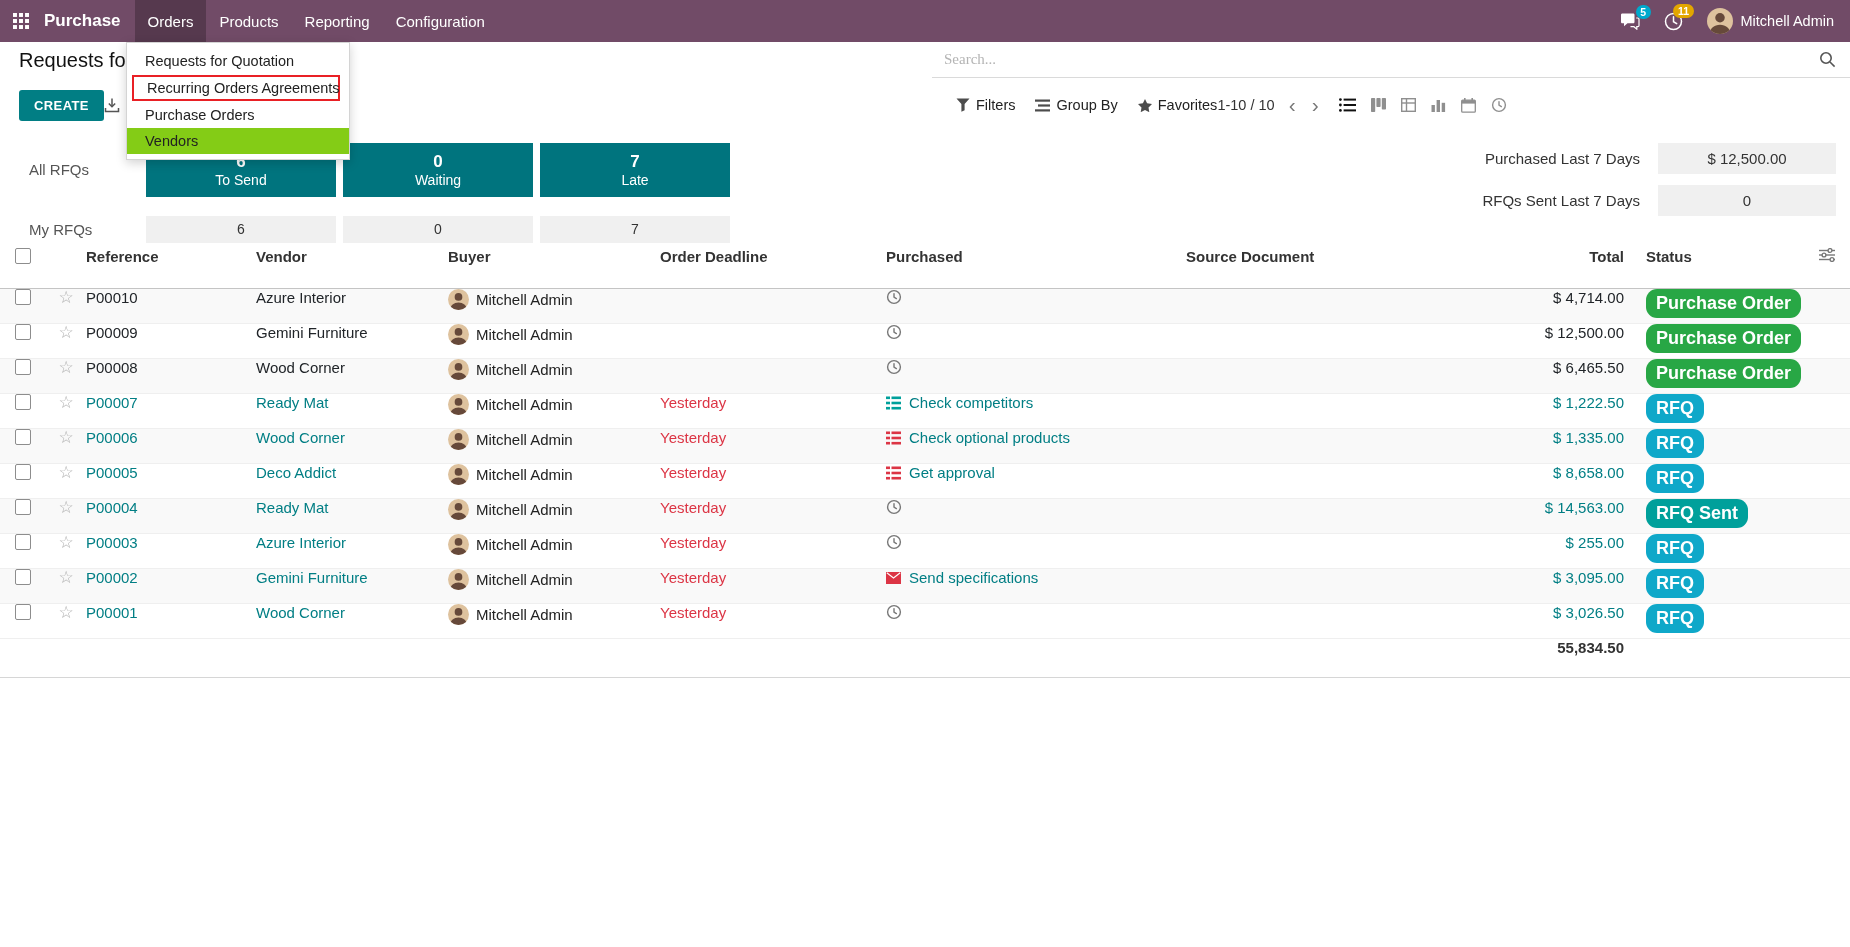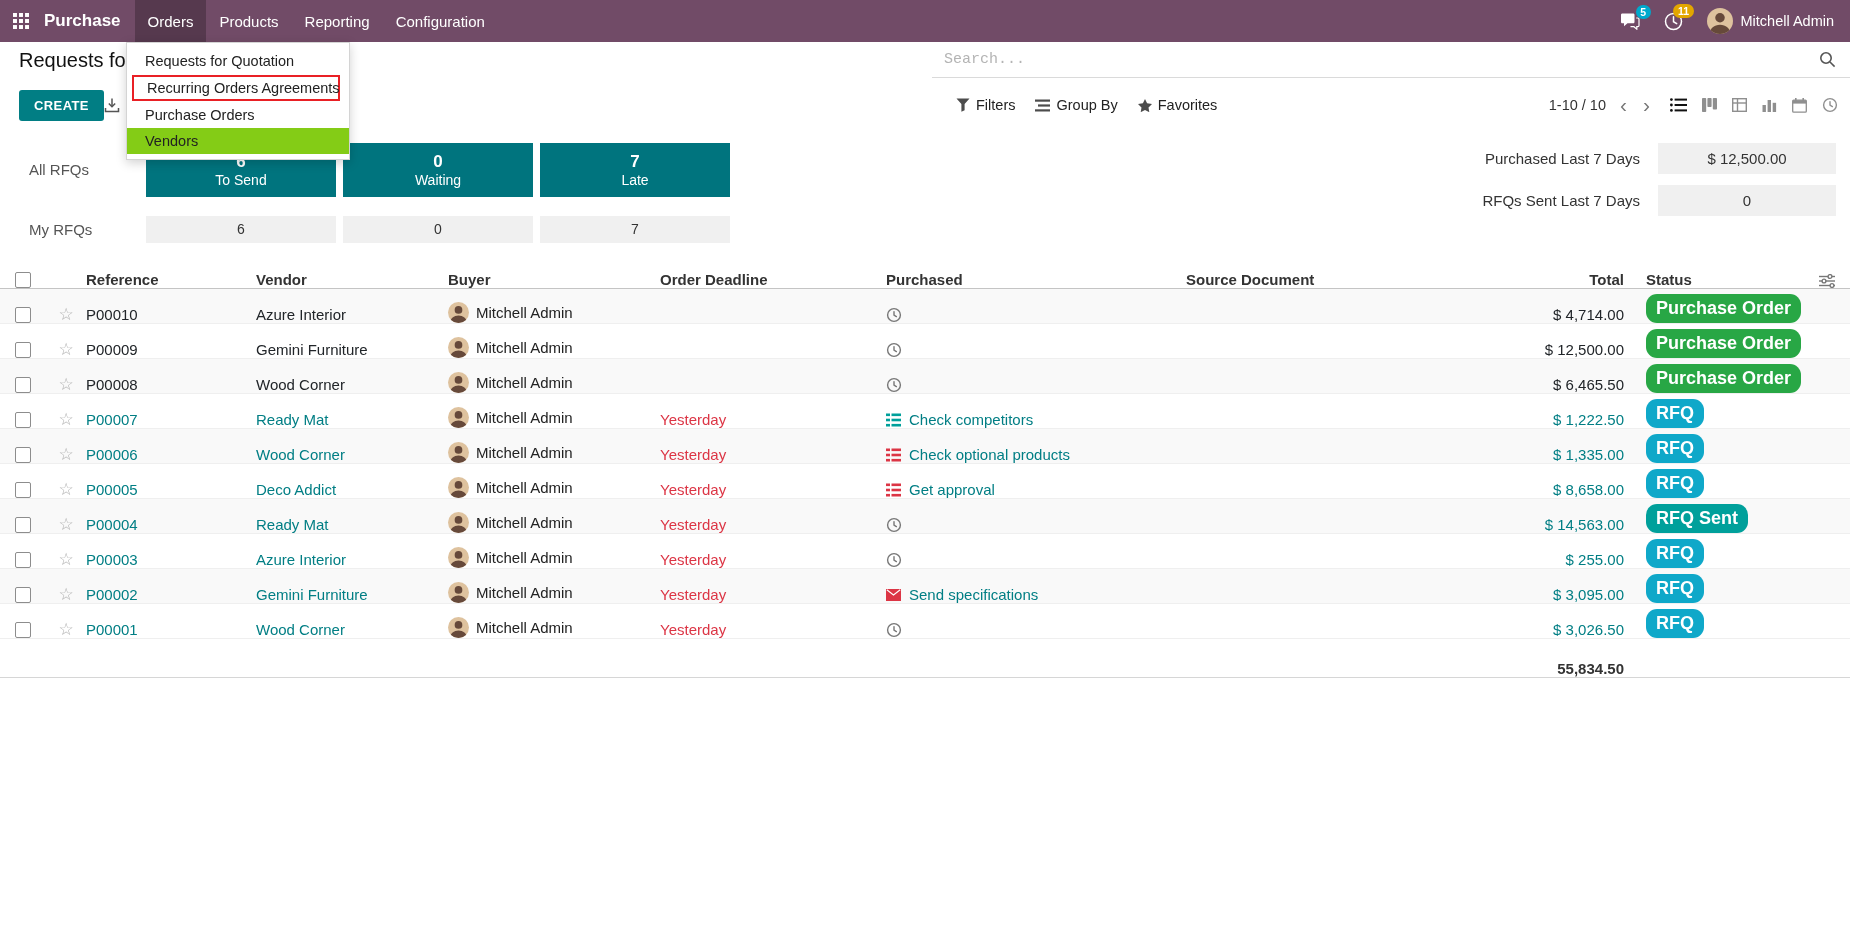--- a/index.html
+++ b/index.html
@@ -41,29 +41,29 @@
   .dropdown-item.highlight{border:2px solid var(--highlight);margin:1px 9px 1px 5px;padding:3px 0 3px 13px;}
 
   
   .control-panel{position:absolute;top:42px;left:0;right:0;}
   .cp-row{display:flex;align-items:center;}
   .cp-top{height:36px;}
   .cp-title{flex:1;font-size:20px;color:#111;padding-left:19px;white-space:nowrap;overflow:hidden;}
   .search-box{width:918px;height:36px;display:flex;align-items:center;
     border-bottom:1px solid #dadada;padding:0 14px 0 10px;box-sizing:border-box;color:#555;}
   .search-input{flex:1;border:none;outline:none;background:transparent;font-size:15px;color:#333;
-    font-family:Liberation Mono, monospace;}
+    font-family:Liberation Serif, serif;}
   .search-input::placeholder{color:#b4b4b4;}
   .cp-bottom{height:46px;margin-top:4px;}
   .cp-left{flex:1;display:flex;align-items:center;gap:0;padding-left:19px;}
   .create-btn{background:var(--teal);color:#fff;border:none;border-radius:3px;
     font-size:13px;font-weight:700;letter-spacing:.4px;padding:8px 15px;
     font-family:"Liberation Sans",sans-serif;}
   .icon-plain{color:#555;display:inline-flex;align-items:center;}
-  .cp-right-col{width:918px;display:flex;align-items:center;justify-content:space-between;
+  .cp-right-col{width:918px;display:flex;align-items:center;justify-content:flex-start;
     box-sizing:border-box;padding:0 12px 0 24px;}
   .search-tools{display:flex;align-items:center;gap:20px;}
   .tool{display:flex;align-items:center;gap:6px;font-size:14.5px;color:#222;}
   .tool .icon-plain{color:#4c4c4c;}
   .pager-views{display:flex;align-items:center;gap:18px;}
   .pager{display:flex;align-items:center;gap:12px;font-size:14.5px;color:#333;}
   .pager-arrow{font-size:21px;line-height:14px;color:#777;padding:0 2px;}
   .view-switcher{display:flex;align-items:center;gap:15px;}
   .view-icon{color:#8f8f8f;display:inline-flex;align-items:center;}
   .view-icon.active{color:#111;}
@@ -81,21 +81,21 @@
   .dash-right{margin-left:auto;display:flex;gap:46px;padding:23px 14px 0 0;}
   .stat-col{display:flex;flex-direction:column;gap:11px;}
   .stat{display:flex;align-items:center;}
   .stat-label{width:228px;text-align:right;font-size:15px;color:#333;margin-right:18px;white-space:nowrap;}
   .stat-value{background:#f0f0f0;color:#333;text-align:center;font-size:15px;padding:7px 0;}
   .stat-value-a{width:148px;}
   .stat-value-b{width:178px;}
 
   
   .list{position:absolute;top:248px;left:0;right:0;}
-  .lrow{display:flex;align-items:flex-end;}
+  .lrow{display:flex;align-items:flex-start;}
   .lhead{height:40px;font-weight:700;color:#333;border-bottom:1px solid #c4c4c4;background:#fff;}
   .lbody .lrow{height:34px;border-bottom:1px solid #efefef;}
   .lbody .lrow:nth-child(odd){background:#f9f9f9;}
   .lcell{white-space:nowrap;overflow:hidden;}
   .c-check{width:46px;display:flex;justify-content:center;flex:none;}
   .c-star{width:40px;display:flex;justify-content:center;flex:none;}
   .c-ref{width:170px;flex:none;}
   .c-vendor{width:192px;flex:none;}
   .c-buyer{width:212px;flex:none;display:flex;align-items:center;gap:7px;}
   .c-deadline{width:226px;flex:none;}

